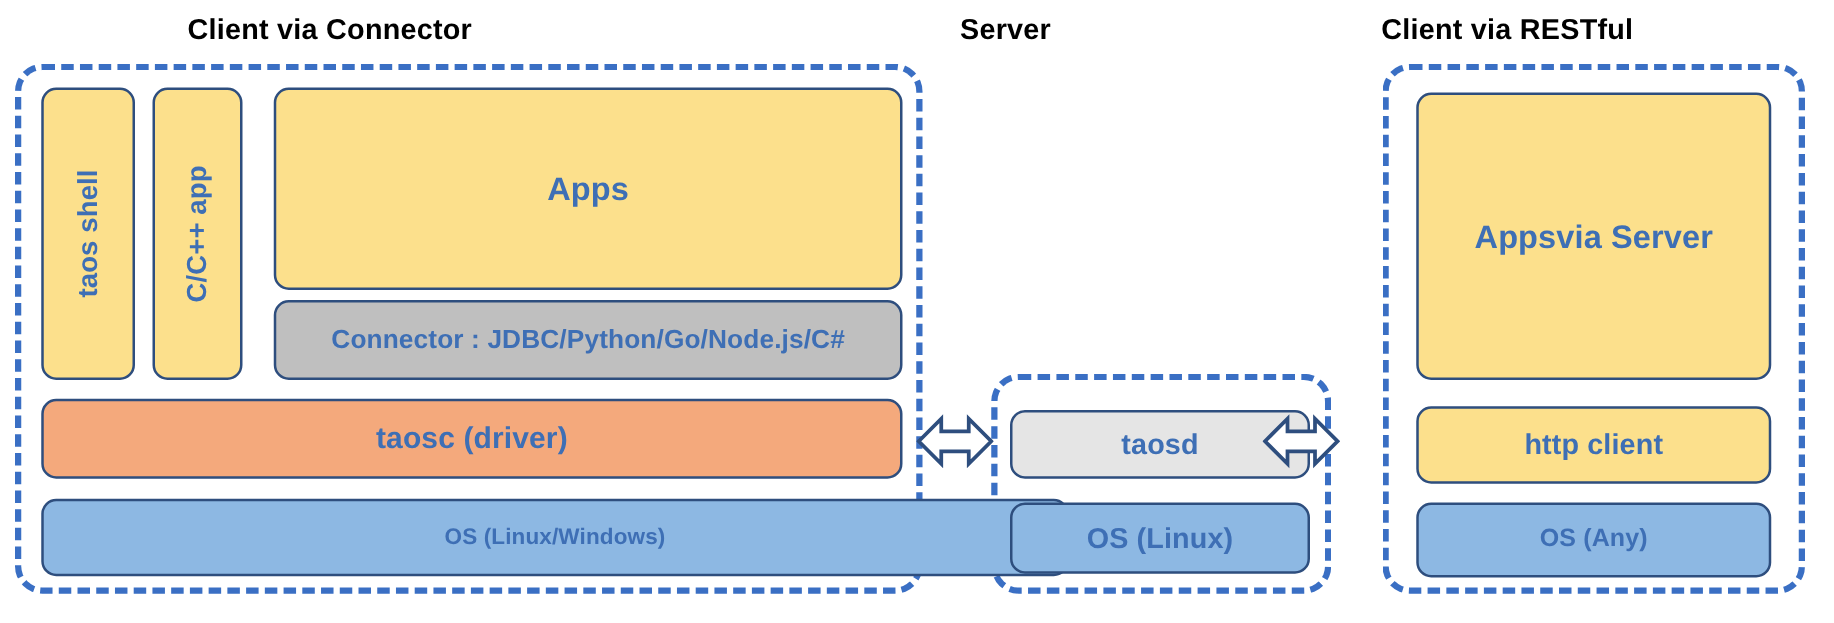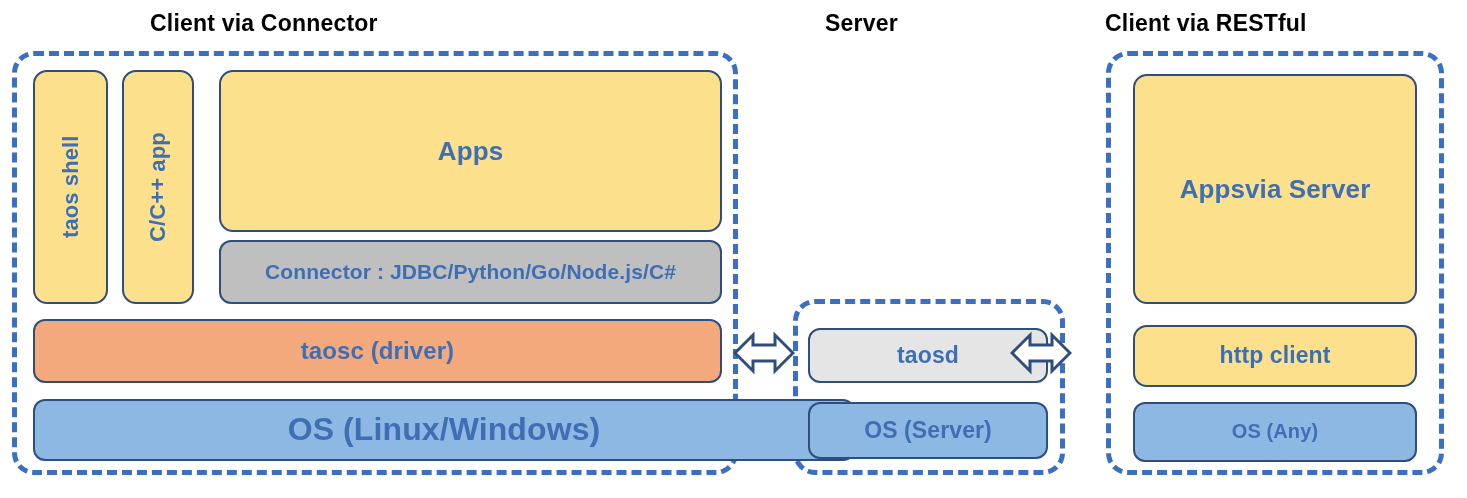--- a/index.html
+++ b/index.html
@@ -18,21 +18,21 @@
     position:absolute;
     font-size:23px;
     font-weight:bold;
     color:#000000;
     letter-spacing:.2px;
     white-space:nowrap;
     text-align:left;
     line-height:1;
   }
   #title-connector{left:150px;top:12px;width:460px;}
-  #title-server{left:825px;top:12px;width:290px;}
+  #title-server{left:768px;top:12px;width:290px;}
   #title-restful{left:1105px;top:12px;width:350px;}
 
   
   .panel{
     position:absolute;
     border:5px dashed #3A6FC4;
     border-radius:22px;
     box-sizing:border-box;
     background:transparent;
   }
@@ -49,38 +49,38 @@
     display:flex;
     align-items:center;
     justify-content:center;
     text-align:center;
     color:#3E6FB5;
     font-weight:bold;
     font-size:22px;
     line-height:1.18;
     letter-spacing:.1px;
   }
-  .box.yellow{background:#FCE08C;border-radius:14px;}
+  .box.yellow{background:#FCE08C;}
   .box.orange{background:#F4A97C;}
   .box.blue{background:#8DB8E3;}
   .box.green{background:#e5e5e5;}
   .box.grey{background:#BFBFBF;}
 
   .vert{
     writing-mode:vertical-rl;
     transform:rotate(180deg);
   }
 
   
   #box-taos-shell{left:33px;top:70px;width:75px;height:234px;}
   #box-cpp-app{left:122px;top:70px;width:72px;height:234px;}
   #box-apps{left:219px;top:70px;width:503px;height:162px;font-size:26px;}
   #box-connector{left:219px;top:240px;width:503px;height:64px;font-size:21px;}
   #box-taosc{left:33px;top:319px;width:689px;height:64px;font-size:24px;}
-  #box-os-linux-windows{left:33px;top:399px;width:822px;height:62px;font-size:32px;}
+  #box-os-linux-windows{left:33px;top:399px;width:822px;height:62px;font-size:18px;}
 
   
   #box-taosd{left:808px;top:328px;width:240px;height:55px;font-size:23px;}
   #box-os-linux{left:808px;top:402px;width:240px;height:57px;font-size:23px;}
 
   
   #box-apps-restful{left:1133px;top:74px;width:284px;height:230px;font-size:26px;}
   #box-http-client{left:1133px;top:325px;width:284px;height:62px;font-size:23px;}
   #box-os-any{left:1133px;top:402px;width:284px;height:60px;font-size:20px;}
 
@@ -111,21 +111,21 @@
   <div class="box yellow" id="box-apps">Apps</div>
 
   <div class="box grey" id="box-connector">Connector : JDBC/Python/Go/Node.js/C#</div>
 
   <div class="box orange" id="box-taosc">taosc (driver)</div>
 
   <div class="box blue" id="box-os-linux-windows">OS (Linux/Windows)</div>
 
   <div class="box green" id="box-taosd">taosd</div>
 
-  <div class="box blue" id="box-os-linux">OS (Server)</div>
+  <div class="box blue" id="box-os-linux">OS (Linux)</div>
 
   <div class="box yellow" id="box-apps-restful">
     <span>Apps</span>
       <br>
     <span>via Server</span>
   </div>
 
   <div class="box yellow" id="box-http-client">http client</div>
 
   <div class="box blue" id="box-os-any">OS (Any)</div>

